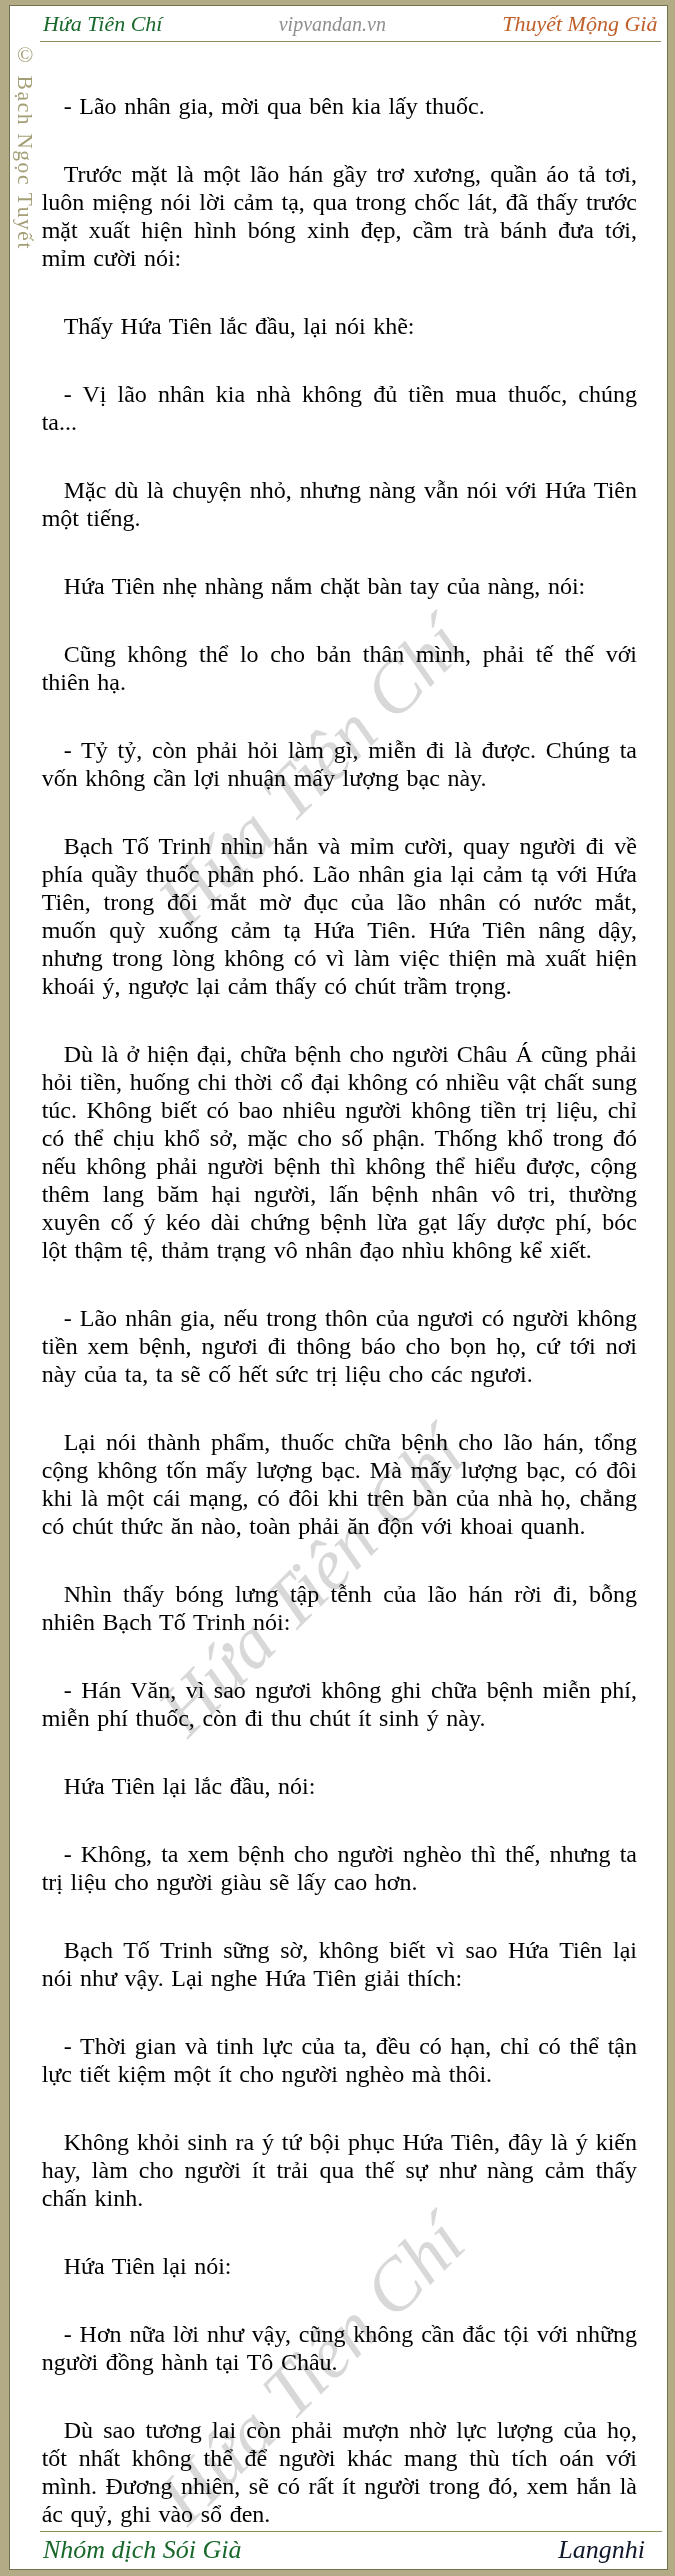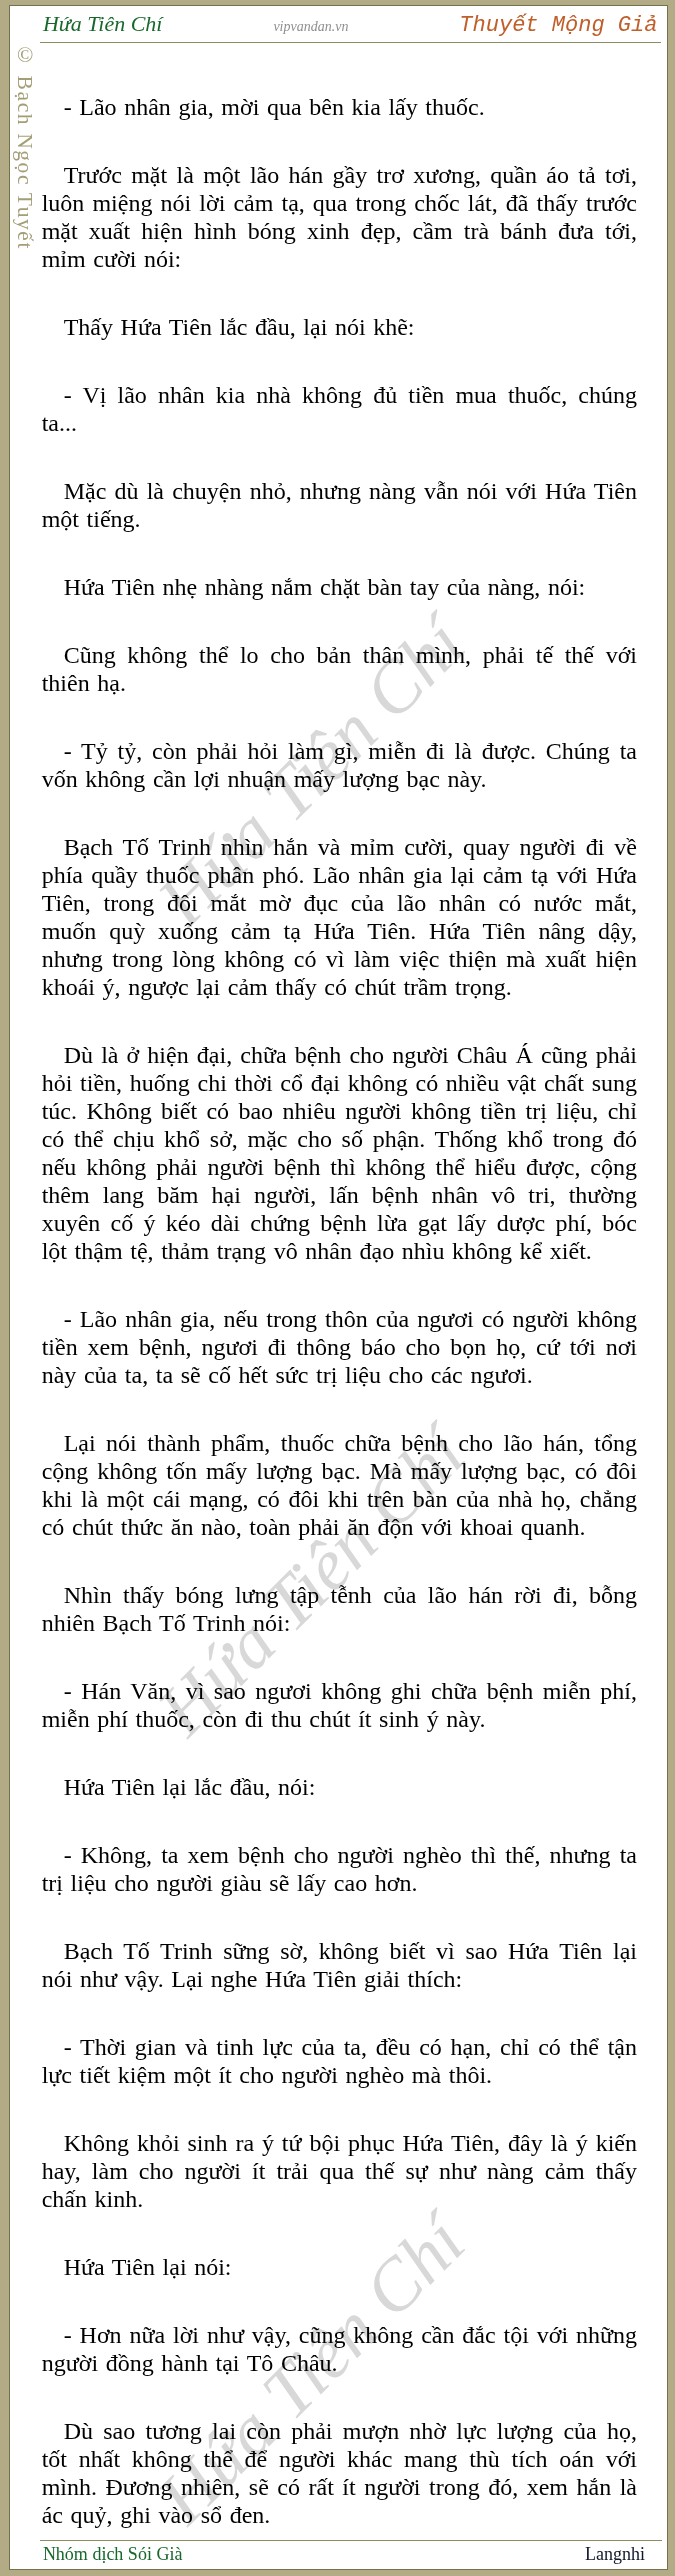--- a/index.html
+++ b/index.html
@@ -21,22 +21,22 @@
     position: relative; z-index: 2;
     margin: 3.2px 6.4px 0 30px;
     padding: 1.6px 3.2px 4.8px 3.2px;
     border-bottom: 1.6px solid #8d8d60;
     display: flex;
     justify-content: space-between;
     align-items: baseline;
     font-style: italic;
   }
   .hdr-title  { color: #17682a; font-size: 22px; }
-  .hdr-site   { color: #8f8f8f; font-size: 14px; }
-  .hdr-author { color: #c05f2a; font-size: 22px; font-family: Liberation Mono, monospace; }
+  .hdr-site   { color: #8f8f8f; font-size: 20px; }
+  .hdr-author { color: #c05f2a; font-size: 22px; }
   
   .side-credit {
     position: absolute; z-index: 2;
     left: 2.4px; top: 37px;
     writing-mode: vertical-rl;
     font-size: 21.5px;
     color: #a39e75;
     letter-spacing: 1.6px;
     white-space: nowrap;
   }
@@ -71,21 +71,22 @@
   }
   
   .footer {
     position: absolute; z-index: 2;
     left: 30px; right: 4.8px; bottom: 1.6px;
     border-top: 1.6px solid #8d8d60;
     padding: 2.4px 3.2px 3.2px 3.2px;
     display: flex;
     justify-content: space-between;
     align-items: baseline;
-    font-size: 18px;
+    font-style: italic;
+    font-size: 26px;
     background: transparent;
   }
   .ftr-left  { color: #17682a; }
   .ftr-right { color: #0f172a; margin-right: 14px; }
 </style>
 </head>
 <body>
 
 <div class="page">
 

